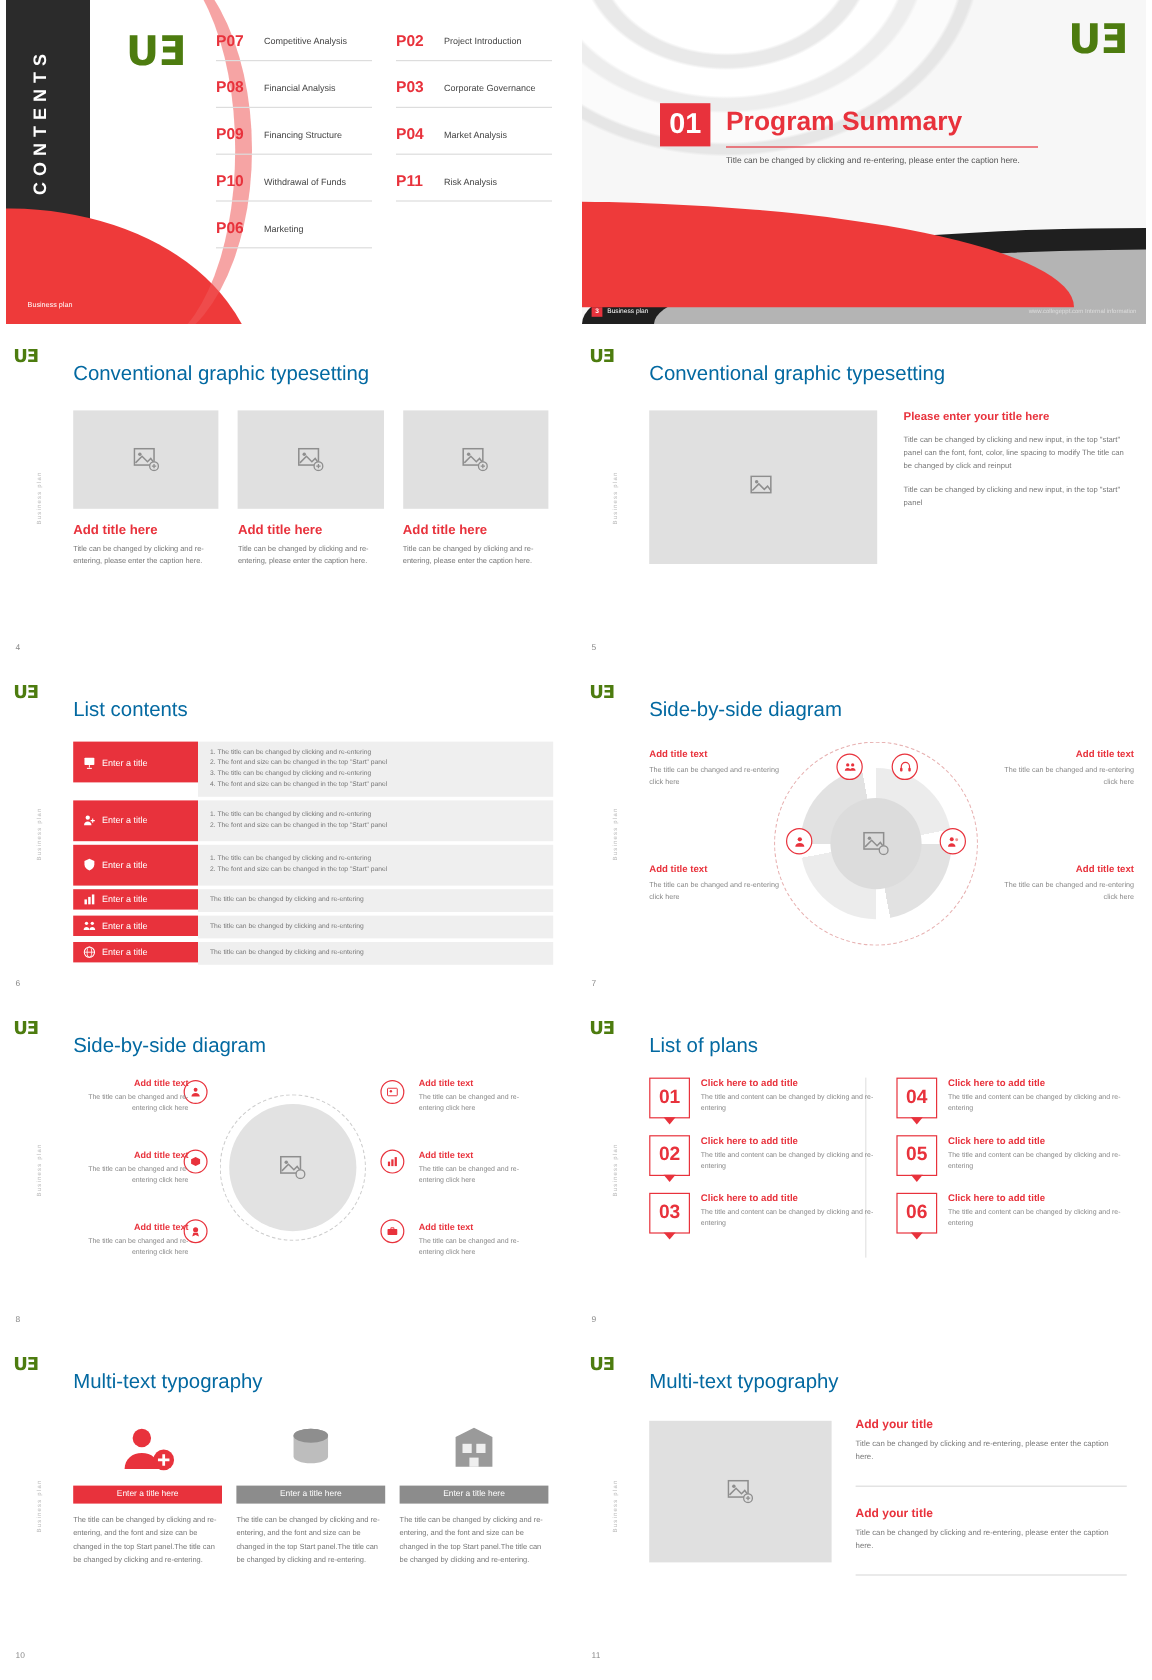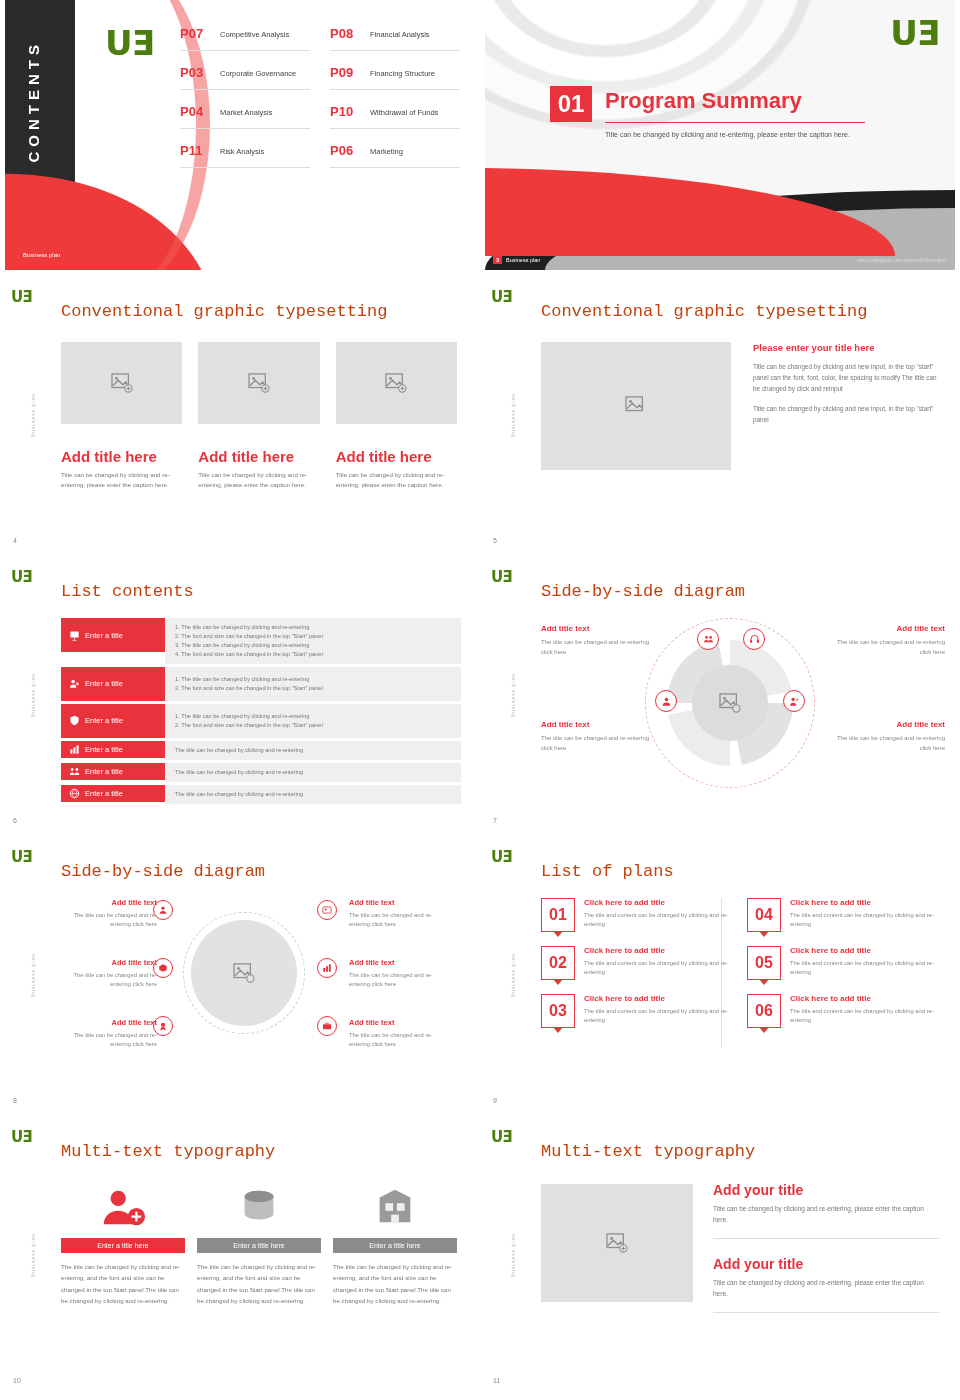--- a/index.html
+++ b/index.html
@@ -49,22 +49,21 @@
     font-size: 5px;
     letter-spacing: 1px;
     color: #b8b8b8;
     white-space: nowrap;
   }
   .title-h {
     position: absolute;
     left: 56px; top: 22px;
     font-size: 17px;
     font-weight: normal;
-    color: #c2410c;
-    font-family: Liberation Mono, monospace;
+    color: #0369a1;
   }
   .redline {
     position: absolute;
     height: 1px;
     background: #e8323c;
   }
 
   
   .s2 { background: #fff; }
   .s2 .leftband {
@@ -161,21 +160,21 @@
 
   
   .imgph { background: #e0e0e0; display: flex; align-items: center; justify-content: center; }
   .imgico { width: 22px; height: 20px; position: relative; }
   .imgico svg { width: 100%; height: 100%; }
 
   
   .col3 { position: absolute; left: 56px; top: 62px; width: 396px; display: flex; gap: 16px; }
   .col3 .c { width: 122px; }
   .col3 .ph { height: 82px; }
-  .col3 h4 { margin-top: 24px; font-size: 15px; color: #e8323c; font-weight: bold; }
+  .col3 h4 { margin-top: 12px; font-size: 11px; color: #e8323c; font-weight: bold; }
   .col3 p { margin-top: 5px; font-size: 6.2px; color: #777; line-height: 1.6; }
 
   
   .s5 .ph { position: absolute; left: 56px; top: 62px; width: 190px; height: 128px; }
   .s5 .rt { position: absolute; left: 268px; top: 62px; width: 186px; }
   .s5 .rt h4 { font-size: 9.5px; color: #e8323c; font-weight: bold; }
   .s5 .rt p { margin-top: 8px; font-size: 6.4px; color: #777; line-height: 1.75; }
 
   
   .s6 .rows { position: absolute; left: 56px; top: 58px; width: 400px; }
@@ -265,41 +264,46 @@
     margin-top: 6px; height: 15px; color: #fff; font-size: 7px;
     display: flex; align-items: center; justify-content: center;
   }
   .s10 .c1 .bar { background: #e8323c; }
   .s10 .c2 .bar, .s10 .c3 .bar { background: #8c8c8c; }
   .s10 .c p { margin-top: 8px; font-size: 6.2px; color: #777; line-height: 1.85; text-align: left; }
 
   
   .s11 .ph { position: absolute; left: 56px; top: 64px; width: 152px; height: 118px; }
   .s11 .blk { position: absolute; left: 228px; width: 226px; }
-  .s11 .blk h5 { font-size: 14px; color: #e8323c; font-weight: bold; }
+  .s11 .blk h5 { font-size: 10px; color: #e8323c; font-weight: bold; }
   .s11 .blk p { margin-top: 6px; font-size: 6.5px; color: #777; line-height: 1.65; }
   .s11 .hr { position: absolute; left: 228px; width: 226px; height: 1px; background: #ddd; }
 </style>
 </head>
 <body>
 
 <div class="grid">
 
   <div class="slide s2">
     <div class="leftband"></div>
     <div class="redswoop"></div>
     <div class="redswoop2"></div>
     <div class="contents-word">CONTENTS</div>
     <div class="bizplan">Business plan</div>
     <div class="ue-logo ue-lg logo2">UƎ</div>
 
     <div class="toc">
       <div class="toc-item">
         <span class="pn">P07</span>
         <span class="tx">Competitive Analysis</span>
+        <span class="ln"></span>
+      </div>
+      <div class="toc-item">
+        <span class="pn">P02</span>
+        <span class="tx">Project Introduction</span>
         <span class="ln"></span>
       </div>
       <div class="toc-item">
         <span class="pn">P08</span>
         <span class="tx">Financial Analysis</span>
         <span class="ln"></span>
       </div>
       <div class="toc-item">
         <span class="pn">P03</span>
         <span class="tx">Corporate Governance</span>

